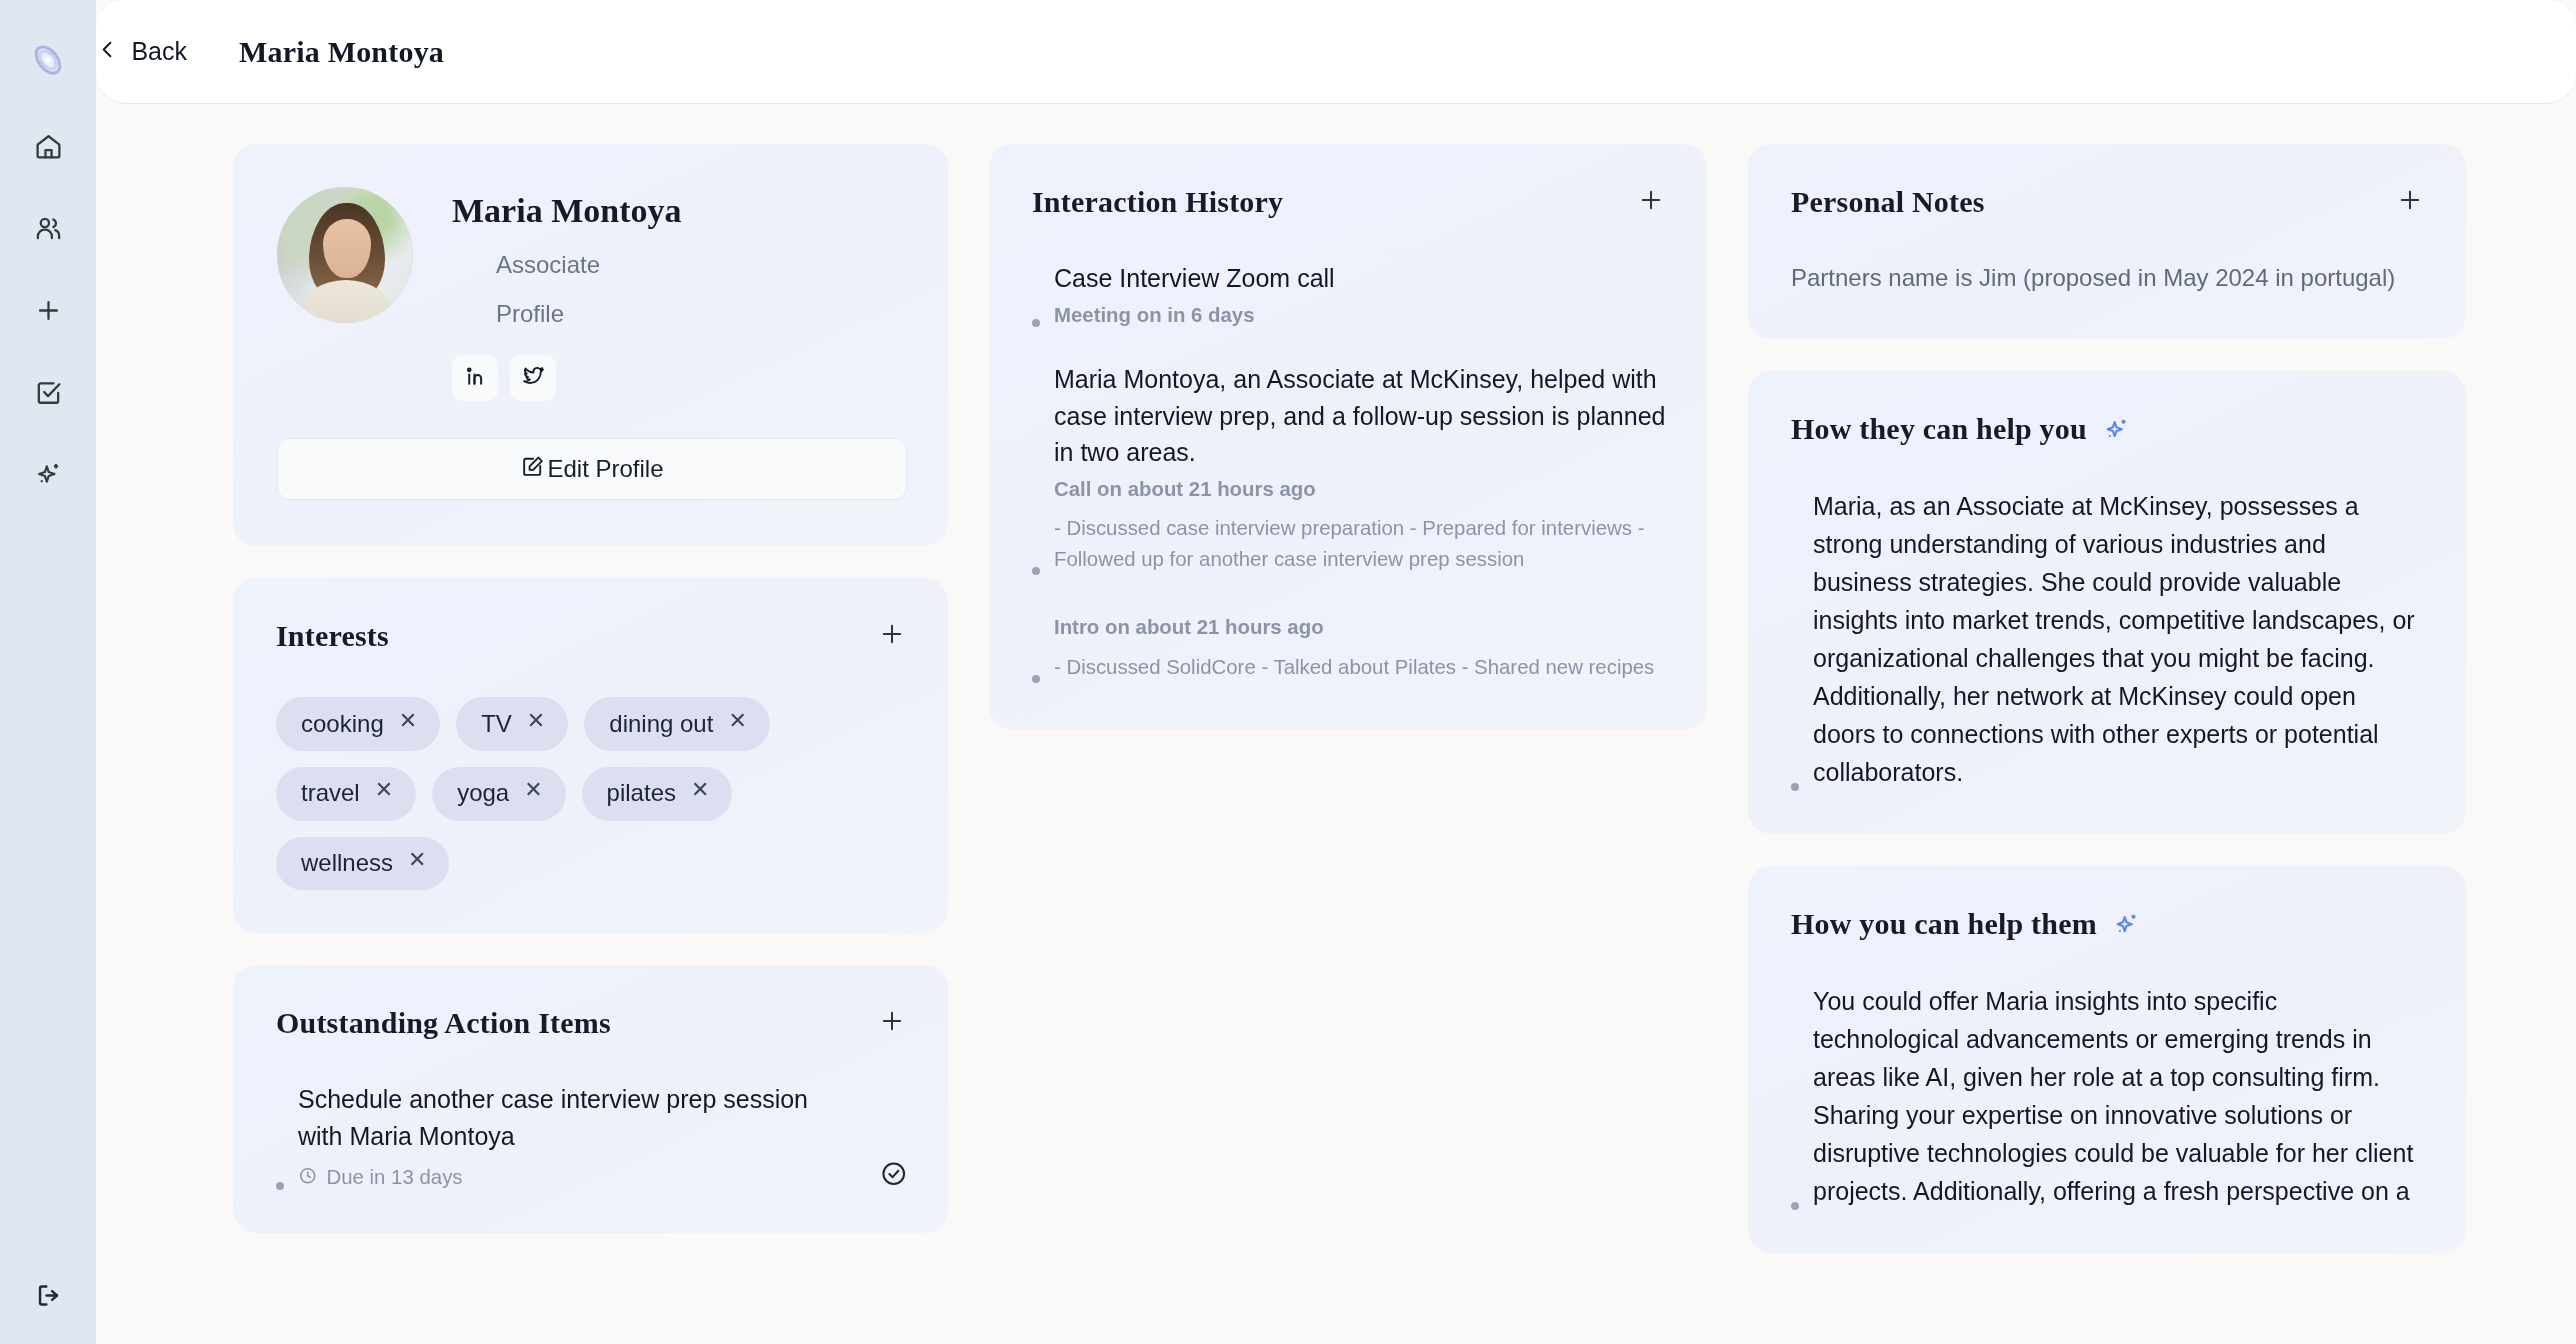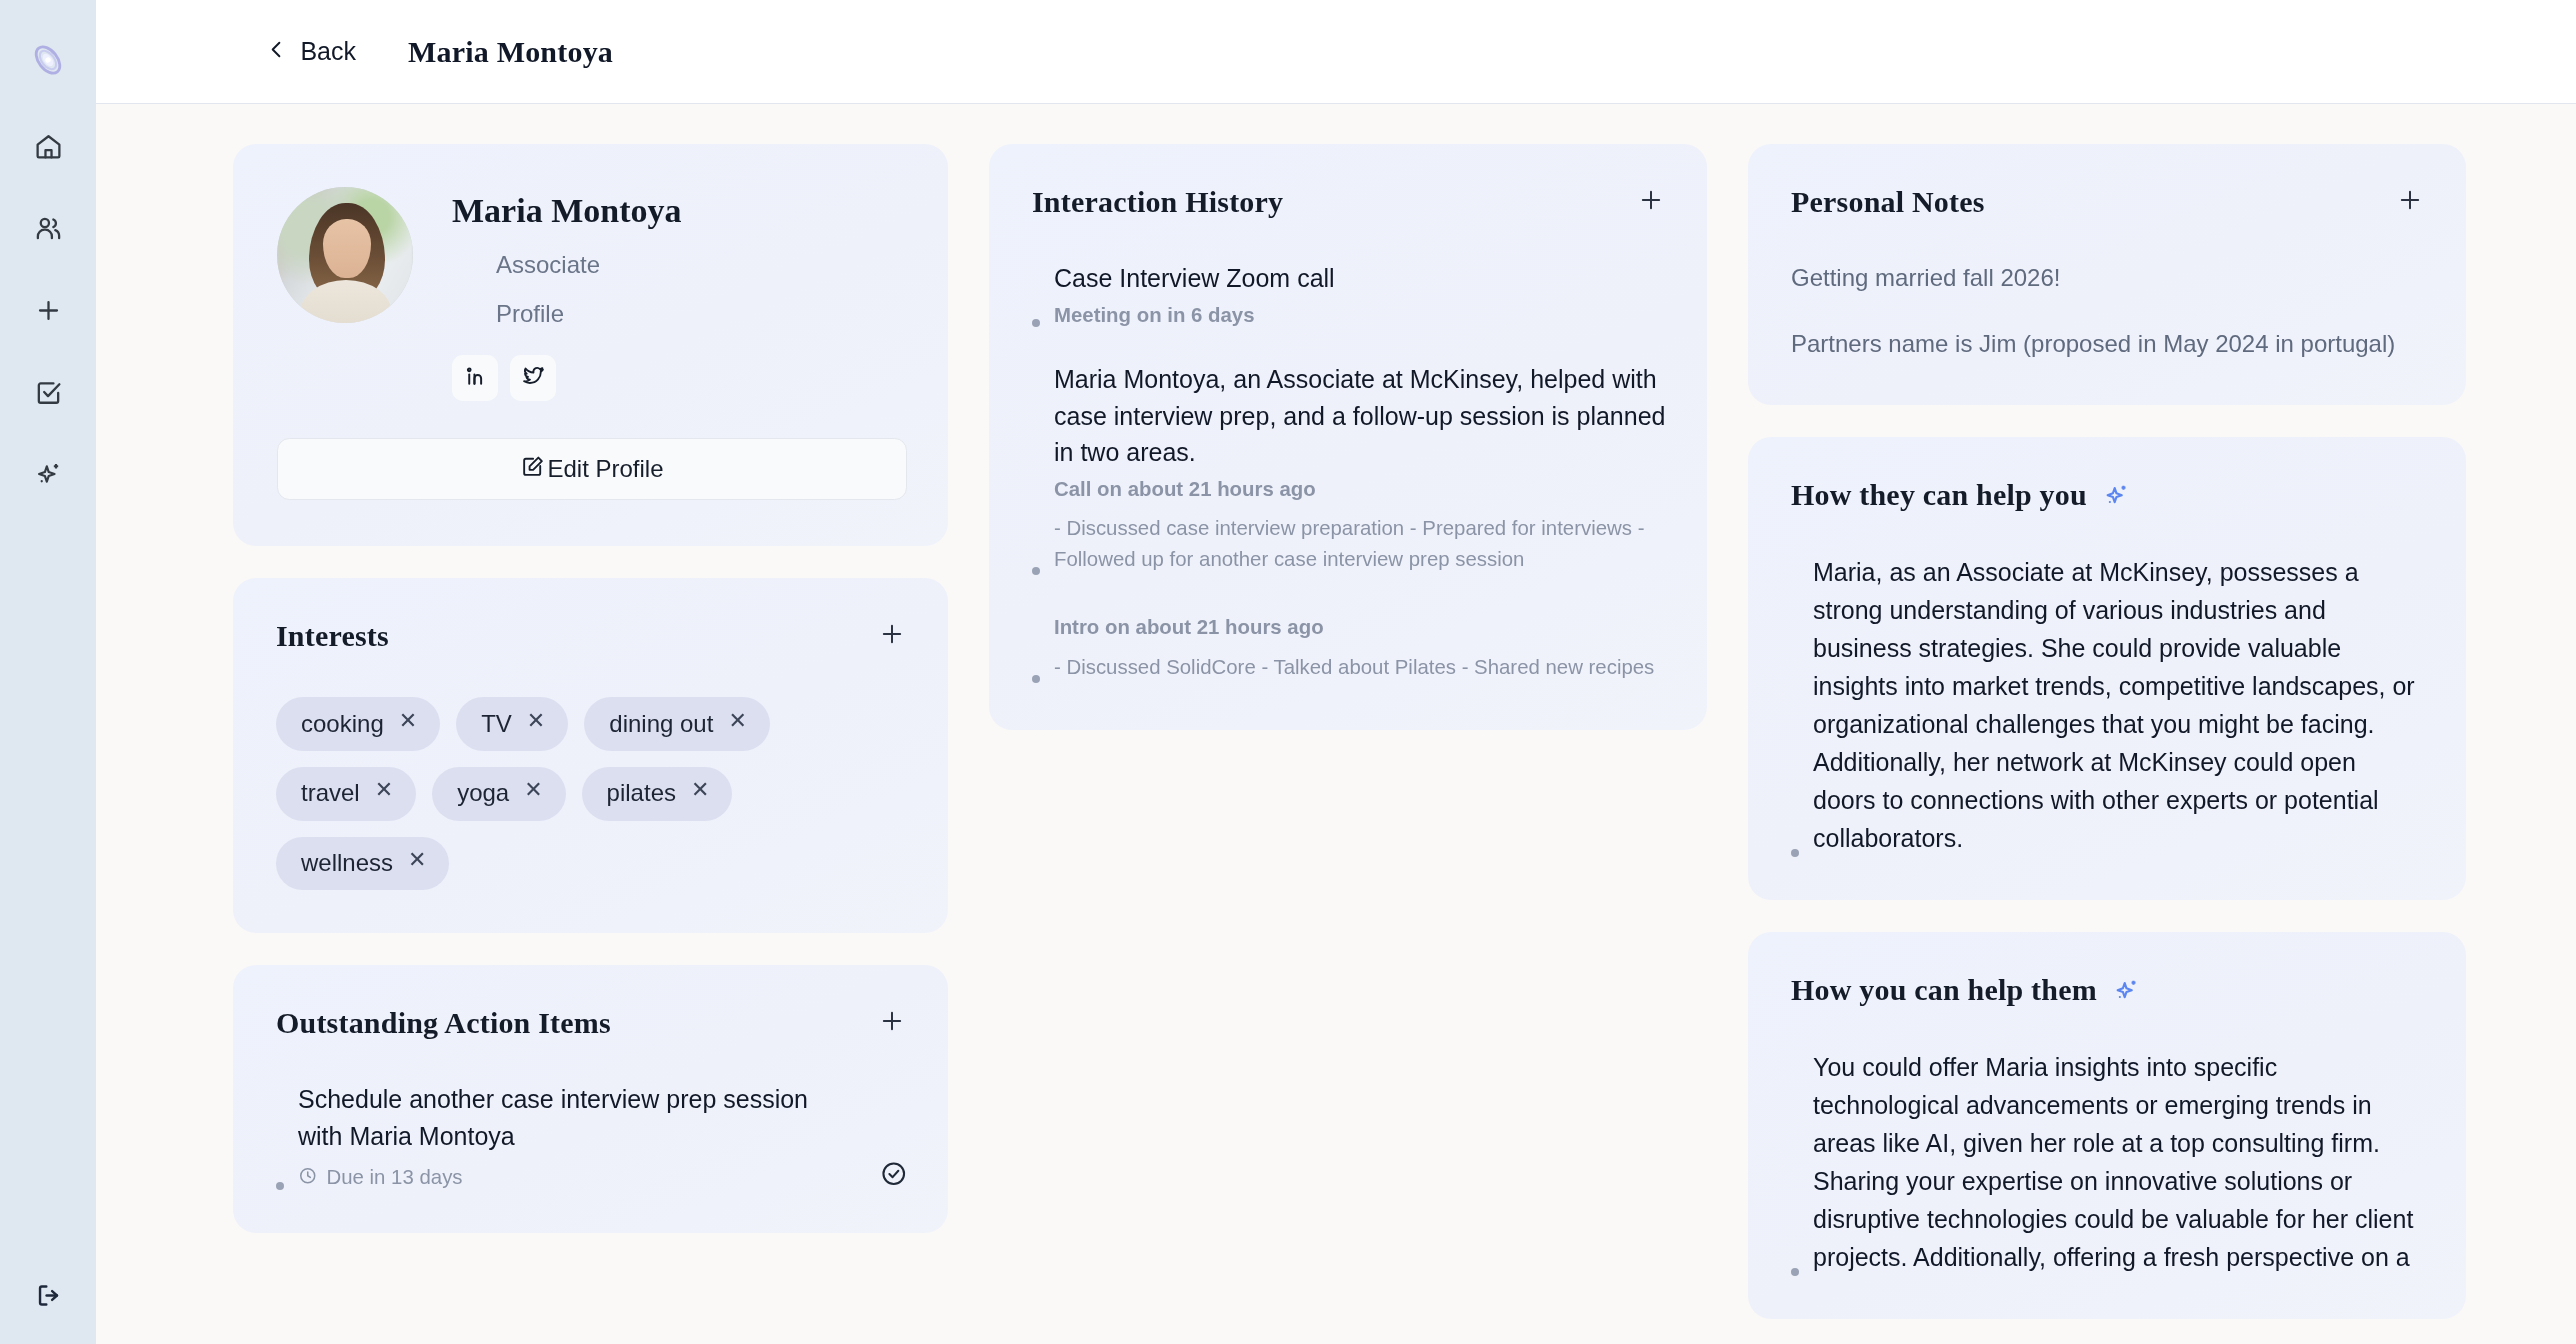--- a/index.html
+++ b/index.html
@@ -27,21 +27,21 @@
   .nav-spacer { flex: 1 1 auto; }
   .logout-item { width: 46px; height: 36px; display: flex; align-items: center; justify-content: center; color: #1e293b; cursor: pointer; }
 
   
   .content { flex: 1 1 auto; display: flex; flex-direction: column; min-width: 0; }
   .header {
     height: 104px; flex: 0 0 104px;
     background: #ffffff;
     border-bottom: 1.8px solid #e2e6ee;
     display: flex; align-items: center;
-    padding-left: 169px;
+    border-radius: 30px;
   }
   .back-btn {
     display: flex; align-items: center; gap: 12.4px;
     color: #111827; font-size: 25px; cursor: pointer;
     font-family: "Liberation Sans", sans-serif;
   }
   .back-chev { font-size: 27px; line-height: 1; display: block; }
   .page-title {
     margin-left: 52px;
     font-family: "Liberation Serif", serif;
@@ -418,21 +418,20 @@
           <section class="card">
             <div class="card-head">
               <h2 class="card-title">Personal Notes</h2>
               <div class="plus-btn">
                 <svg width="28" height="28" viewBox="0 0 24 24" fill="none" stroke="#2b3342" stroke-width="1.7" stroke-linecap="round">
                   <path d="M12 5v14M5 12h14"></path>
                 </svg>
               </div>
             </div>
             <div class="notes-body">
-              <p class="note">Getting married fall 2026!</p>
               <p class="note">Partners name is Jim (proposed in May 2024 in portugal)</p>
             </div>
           </section>
 
           <section class="card">
             <div class="card-head">
               <div class="card-title-row">
                 <h2 class="card-title">How they can help you</h2>
                 <span class="sparkle">
                   <svg width="27" height="27" viewBox="0 0 24 24" fill="none" stroke="#5b85f0" stroke-width="1.9" stroke-linejoin="round">

